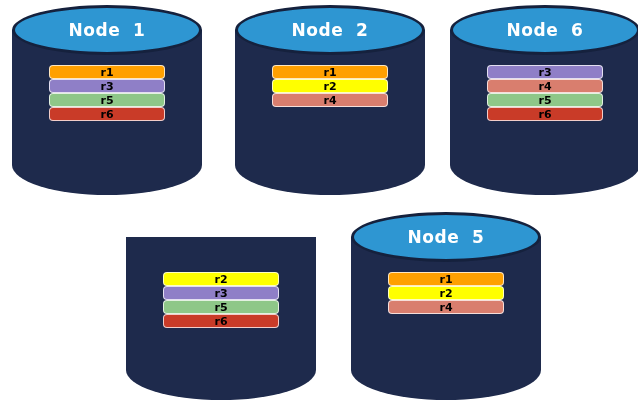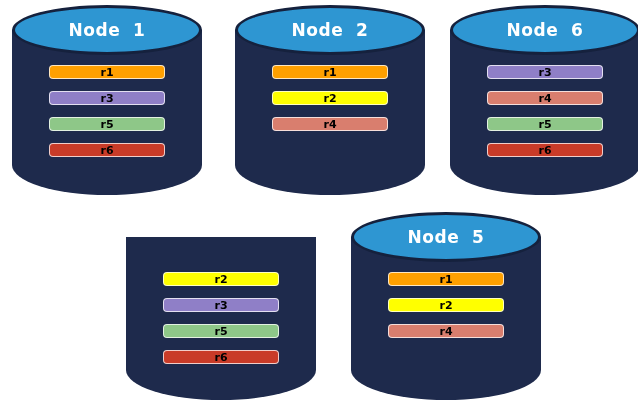--- a/index.html
+++ b/index.html
@@ -53,21 +53,20 @@
     letter-spacing: 0.5px;
     white-space: pre;
   }
   .bars {
     position: absolute;
     left: 0; right: 0;
     top: 60px;
     display: flex;
     flex-direction: column;
     align-items: center;
-    gap: 12px;
   }
   .bar {
     width: 116px;
     height: 14px;
     border-radius: 4px;
     border: 1px solid rgba(255,255,255,0.75);
     box-sizing: border-box;
     display: flex;
     align-items: center;
     justify-content: center;

